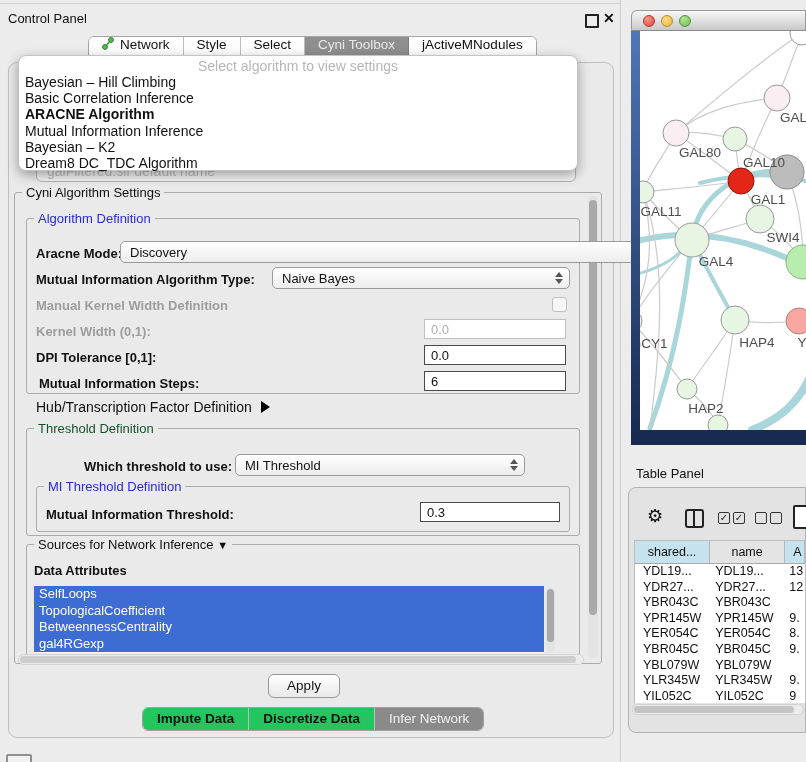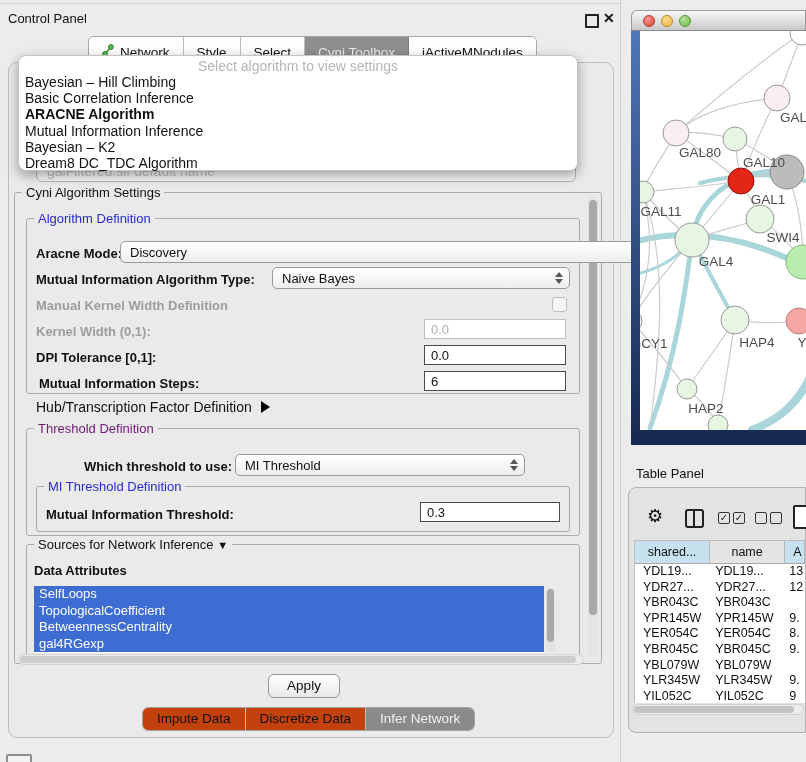--- a/index.html
+++ b/index.html
@@ -6,38 +6,38 @@
   body{width:806px;height:762px;background:#ececec;font-family:"Liberation Sans",sans-serif;
        font-size:13px;color:#111;position:relative;overflow:hidden;}
   
   .cp{position:absolute;left:0;top:0;width:620px;height:762px;background:#ececec;border-right:1px solid #cfcfcf}
   .cp-topline{position:absolute;left:0;top:3px;width:620px;height:1px;background:#d2d2d2}
   .cp-title{position:absolute;left:8px;top:11px;font-size:13px;color:#111}
   .win-float{position:absolute;left:585px;top:14px;width:10px;height:10px;border:2px solid #222;border-radius:1px}
   .win-close{position:absolute;left:603px;top:10px;font-size:14px;font-weight:bold;color:#111}
   
   .tabbar{position:absolute;left:88px;top:36px;height:23px;display:flex;border:1px solid #a6a6a6;border-radius:6px;overflow:hidden;background:#fff}
-  .tab{display:flex;align-items:flex-end;gap:5px;padding:0 13px;background:#fdfdfd;border-right:1px solid #bdbdbd;font-size:13.5px;white-space:nowrap}
+  .tab{display:flex;align-items:flex-start;gap:5px;padding:0 13px;background:#fdfdfd;border-right:1px solid #bdbdbd;font-size:13.5px;white-space:nowrap}
   .tab:last-child{border-right:none}
   .tab.sel{background:#8f8f8f;color:#e8e8e8;border-right-color:#7d7d7d}
   
   .mainpanel{position:absolute;left:8px;top:62px;width:604px;height:674px;border:1px solid #bfbfbf;border-radius:9px;background:#eaeaea}
   
   .popup{position:absolute;left:18px;top:55px;width:560px;height:116px;background:#fff;border:1px solid #c4c4c4;
          border-radius:8px;box-shadow:0 4px 12px rgba(0,0,0,.35);z-index:50;padding-top:2px;box-sizing:border-box}
   .popup-ph{height:16px;line-height:16px;text-align:center;color:#b6b6b6;font-size:14px}
   .popup-it{height:16.2px;line-height:16.2px;padding-left:6px;font-size:14px;white-space:nowrap}
   .popup-it.bold{font-weight:bold}
   .bg-combo{position:absolute;left:36px;top:160px;width:528px;height:20px;border:1px solid #b5b5b5;border-radius:6px;
             background:#f3f3f3;color:#bdbdbd;font-size:14px;line-height:20px;padding-left:10px;z-index:10}
   
   .grp{position:absolute;border:1px solid #ababab;border-radius:3px}
   .gt{position:absolute;background:#eaeaea;padding:0 4px;font-size:13px;white-space:nowrap;z-index:2}
   .gt.blue{color:#2a2ad4}
-  .gt.green{color:#701a75}
+  .gt.green{color:#14532d}
   .lbl{position:absolute;font-size:13px;white-space:nowrap}
   .b{font-weight:bold}
   .dis{color:#9d9d9d}
   
   .combo{position:absolute;height:22px;border:1px solid #9a9a9a;border-radius:5px;
          background:linear-gradient(#ffffff,#ededed);display:flex;align-items:center;padding-left:9px;font-size:13px;box-sizing:border-box}
   .combo .stp{margin-left:auto;margin-right:6px;display:flex;flex-direction:column;gap:2px}
   .stp i{display:block;width:0;height:0;border-left:4px solid transparent;border-right:4px solid transparent}
   .stp .up{border-bottom:5px solid #555}
   .stp .dn{border-top:5px solid #555}
@@ -52,21 +52,21 @@
   .attr-list{position:absolute;left:34px;top:586px;width:510px;height:67px;background:#fff}
   .attr-it{height:16.5px;line-height:16.5px;color:#fff;font-size:13px;padding-left:5px;white-space:nowrap}
   .sb-v{position:absolute;border-radius:5px;background:#e3e3e3}
   .sb-thumb{position:absolute;border-radius:5px;background:#a9a9a9}
   .hscroll{position:absolute;left:18px;top:654px;width:566px;height:11px;background:#ebebeb;border:1px solid #d5d5d5;border-radius:6px;box-sizing:border-box}
   .hscroll .th{position:absolute;left:1px;top:1px;width:556px;height:7px;background:#cdcdcd;border-radius:4px}
   
   .applybtn{position:absolute;left:268px;top:674px;width:70px;height:22px;border:1px solid #979797;border-radius:6px;
             background:linear-gradient(#ffffff,#e9e9e9);text-align:center;line-height:22px;font-size:13.5px}
   .btabs{position:absolute;left:142px;top:707px;height:22px;display:flex;border:1px solid #a2a2a2;border-radius:6px;overflow:hidden;background:#fff}
-  .btab{padding:0 14px;line-height:22px;background:#c2410c;border-right:1px solid #bdbdbd;font-size:13.5px;font-weight:normal;white-space:nowrap}
+  .btab{padding:0 14px;line-height:22px;background:#22c55e;border-right:1px solid #bdbdbd;font-size:13.5px;font-weight:bold;white-space:nowrap}
   .btab:last-child{border-right:none}
   .btab.sel{background:#8a8a8a;color:#f0f0f0;font-weight:normal}
   .cut-icon{position:absolute;left:6px;top:754px;width:22px;height:14px;border:2px solid #8f8f8f;background:#f2f2f2;border-radius:2px}
   
   .netwin{position:absolute;left:631px;top:10px;width:175px;height:435px}
   .net-titlebar{position:absolute;left:0;top:0;width:175px;height:21px;border:1px solid #9a9a9a;border-bottom-color:#8a8a8a;
                 border-radius:6px 0 0 0;background:linear-gradient(#f7f7f7,#c9c9c9);box-sizing:border-box}
   .tl{position:absolute;top:4px;width:12px;height:12px;border-radius:50%;box-sizing:border-box}
   .tl.red{left:11px;background:radial-gradient(circle at 35% 30%,#f49a8e,#dd4336);border:1px solid #b13a2e}
   .tl.yel{left:29px;background:radial-gradient(circle at 35% 30%,#fad98a,#e9b73a);border:1px solid #b98b28}

